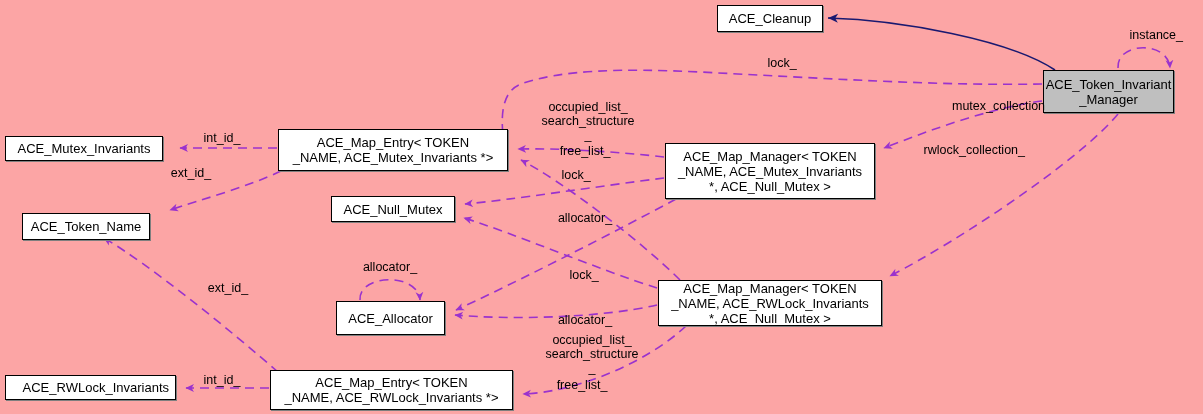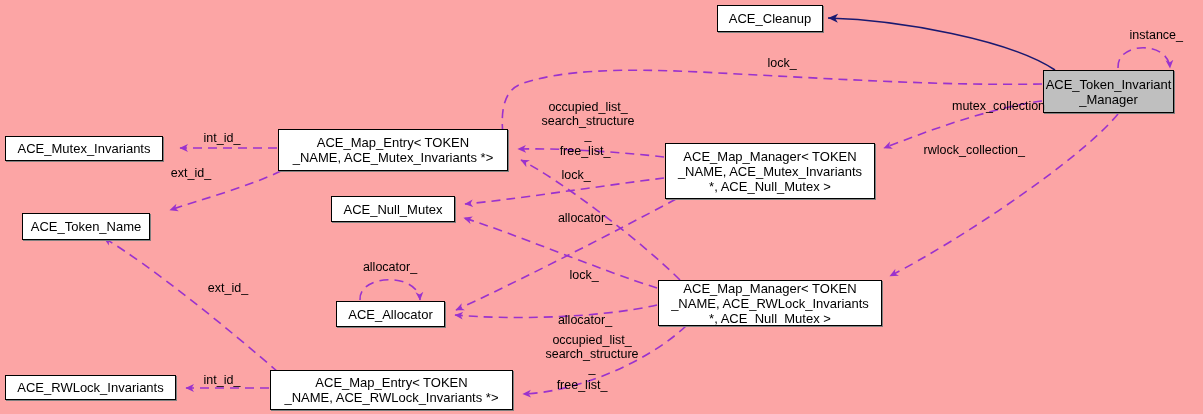--- a/index.html
+++ b/index.html
@@ -69,29 +69,29 @@
         <span>ACE_Map_Manager&lt; TOKEN
 _NAME, ACE_Mutex_Invariants
 *, ACE_Null_Mutex &gt;</span>
       </div>
       <div class="node" style="left: 331px; top: 196px; width: 124px; height: 26px;">
         <span>ACE_Null_Mutex</span>
       </div>
       <div class="node" style="left: 22px; top: 205px; width: 128px; height: 27px; margin-top: 8px;">
         <span>ACE_Token_Name</span>
       </div>
-      <div class="node" style="left: 336px; top: 301px; width: 109px; height: 26px;">
+      <div class="node" style="left: 336px; top: 301px; width: 109px; height: 34px;">
         <span>ACE_Allocator</span>
       </div>
       <div class="node" style="left: 658px; top: 280px; width: 224px; height: 46px;">
         <span>ACE_Map_Manager&lt; TOKEN
 _NAME, ACE_RWLock_Invariants
 *, ACE_Null_Mutex &gt;</span>
       </div>
-      <div class="node" style="left: 5px; top: 375px; width: 171px; height: 25px;">
+      <div class="node" style="left: 5px; top: 375px; width: 171px; height: 25px; justify-content: flex-end;">
         <span>ACE_RWLock_Invariants</span>
       </div>
       <div class="node" style="left: 270px; top: 370px; width: 243px; height: 40px;">
         <span>ACE_Map_Entry&lt; TOKEN
 _NAME, ACE_RWLock_Invariants *&gt;</span>
       </div>
     </div>
   <div id="label-layer">
       <div class="elabel" style="left: 1087px; top: 28px; width: 96px; text-align: right;">instance_</div>
       <div class="elabel" style="left: 752px; top: 56px; width: 60px; text-align: center;">lock_</div>

